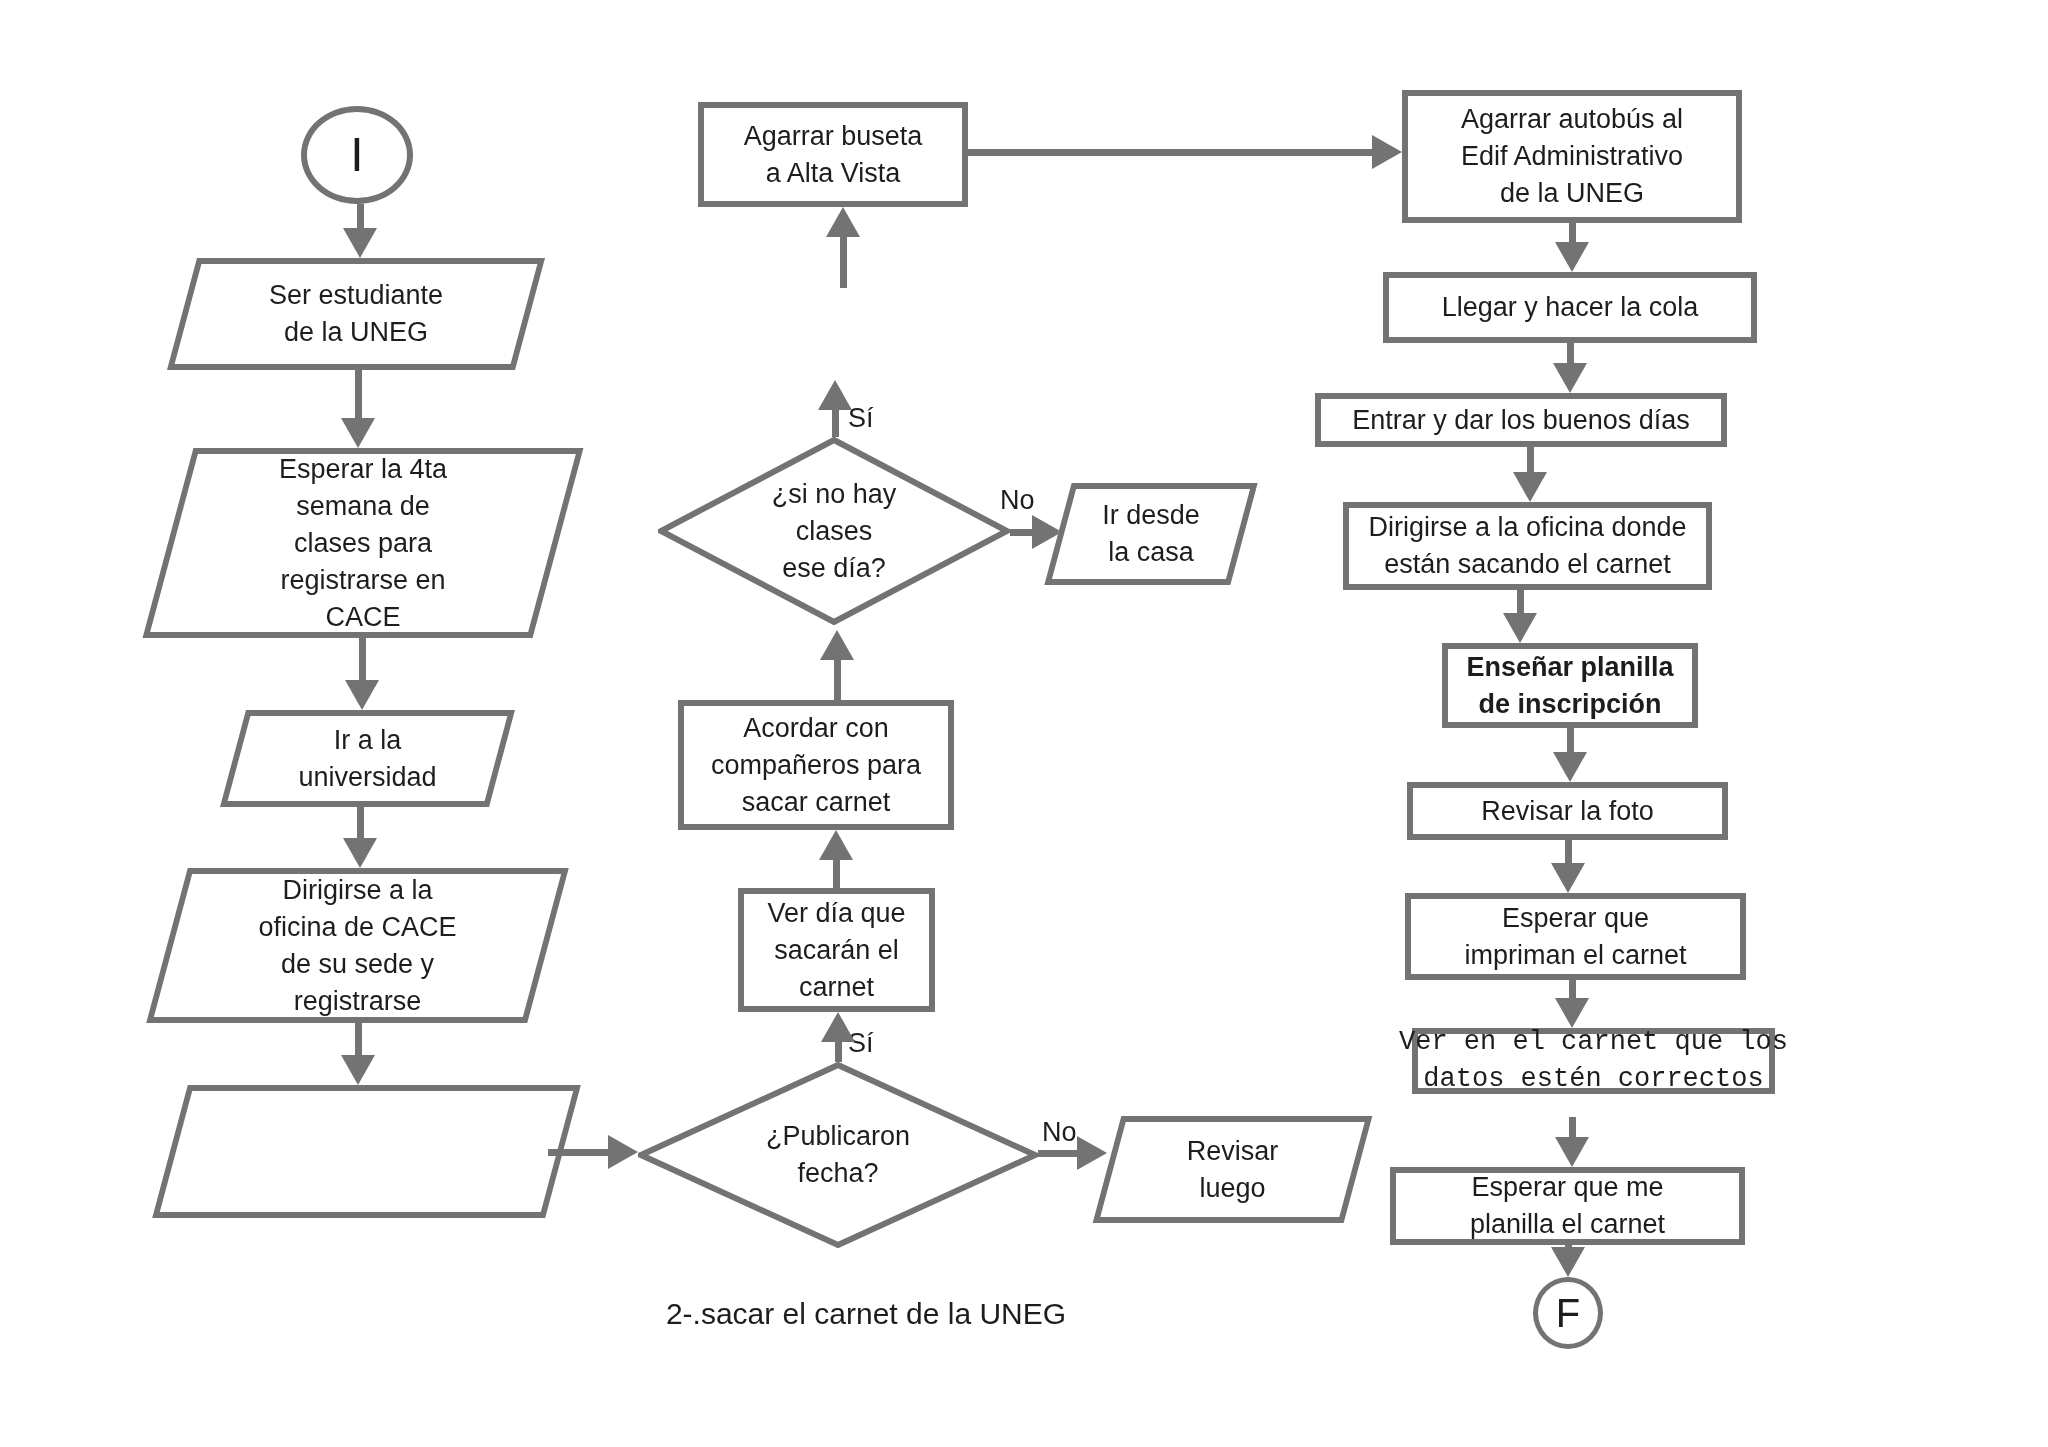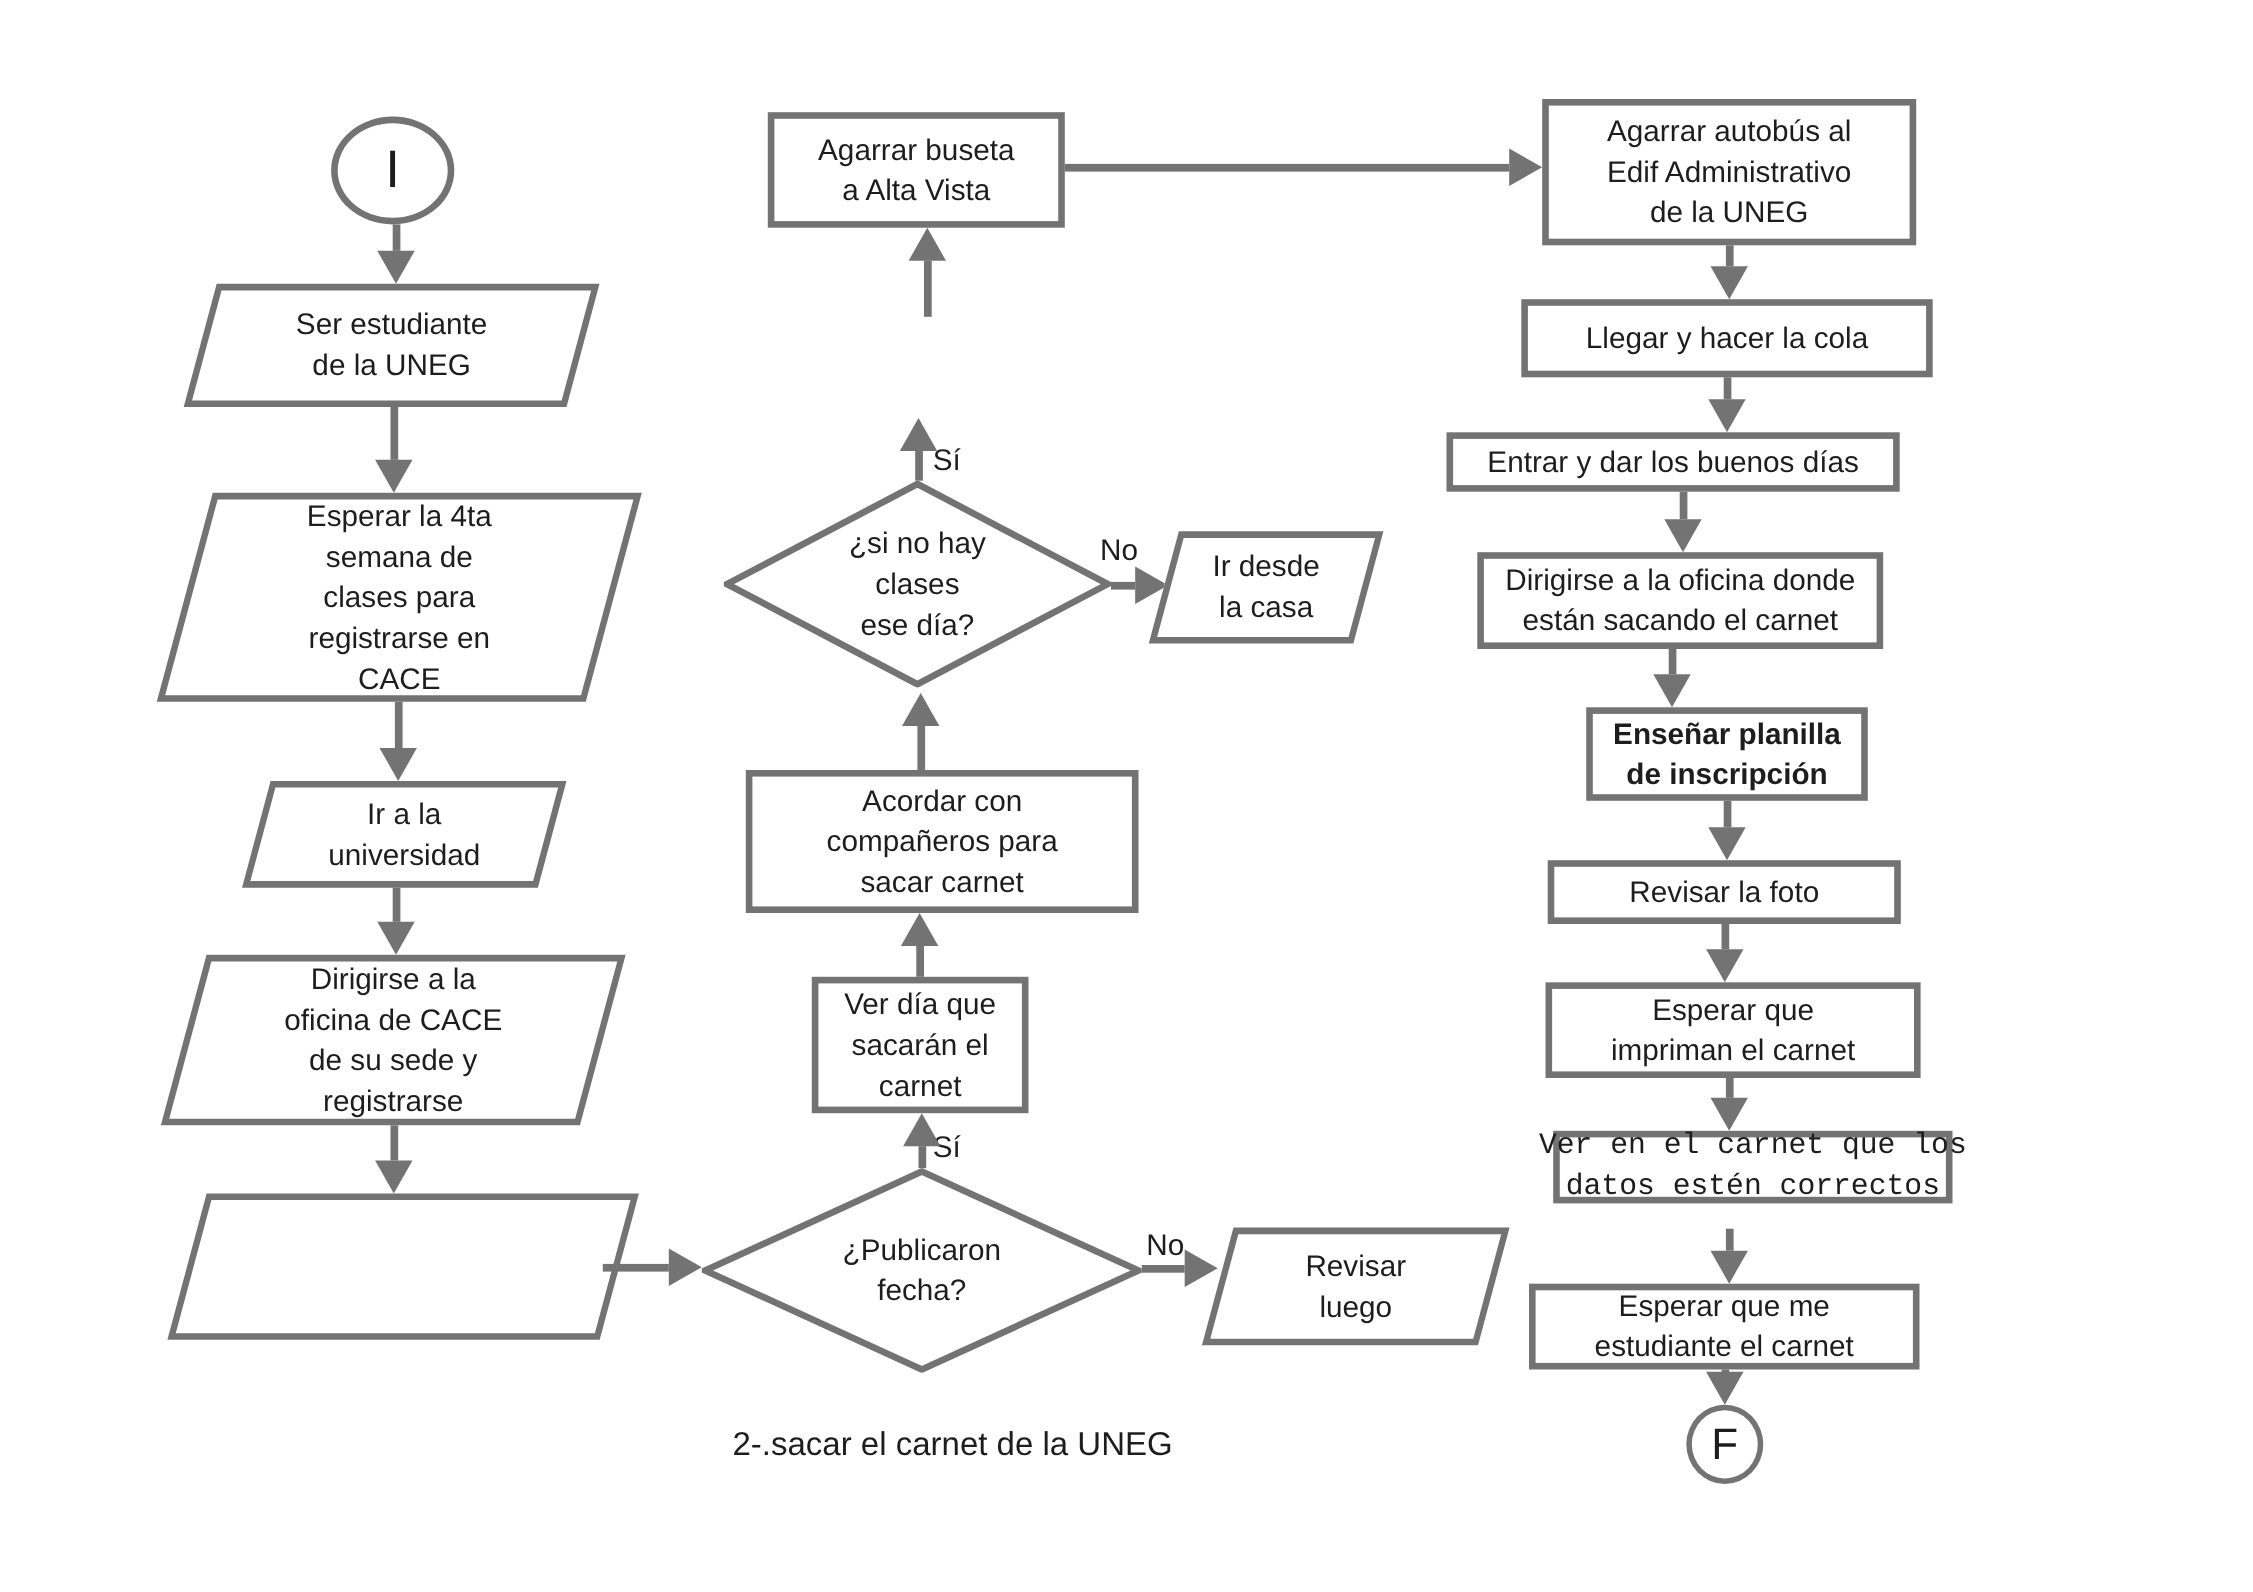--- a/index.html
+++ b/index.html
@@ -157,21 +157,21 @@
 
   <div class="node rect" style="left:738px;top:888px;width:197px;height:124px;">
     <span class="lbl">Ver día que
 sacarán el
 carnet</span>
   </div>
 
   <div class="ah-up" style="left:819px;top:830px;"></div>
   <div class="vline" style="left:833px;top:860px;height:28px;"></div>
 
-  <div class="node rect" style="left:678px;top:700px;width:357px;height:130px;">
+  <div class="node rect" style="left:678px;top:700px;width:276px;height:130px;">
     <span class="lbl">Acordar con
 compañeros para
 sacar carnet</span>
   </div>
 
   <div class="ah-up" style="left:820px;top:630px;"></div>
   <div class="vline" style="left:834px;top:660px;height:40px;"></div>
 
   <div class="node dia" style="left:658px;top:437px;width:352px;height:188px;">
     <svg width="352" height="188">
@@ -265,21 +265,21 @@
   <div class="node rect" style="left:1412px;top:1028px;width:363px;height:66px;font-family:Liberation Mono, monospace;">
     <span class="lbl">Ver en el carnet que los
 datos estén correctos</span>
   </div>
 
   <div class="vline" style="left:1569px;top:1117px;height:20px;"></div>
   <div class="ah-down" style="left:1555px;top:1137px;"></div>
 
   <div class="node rect" style="left:1390px;top:1167px;width:355px;height:78px;">
     <span class="lbl">Esperar que me
-estudiante el carnet</span>
+planilla el carnet</span>
   </div>
 
   <div class="vline" style="left:1565px;top:1245px;height:4px;"></div>
   <div class="ah-down" style="left:1551px;top:1247px;"></div>
 
   <div class="node circle end" style="left:1533px;top:1277px;width:70px;height:72px;">
     <span class="lbl">F</span>
   </div>
 
   <div class="caption">2-.sacar el carnet de la UNEG</div>

